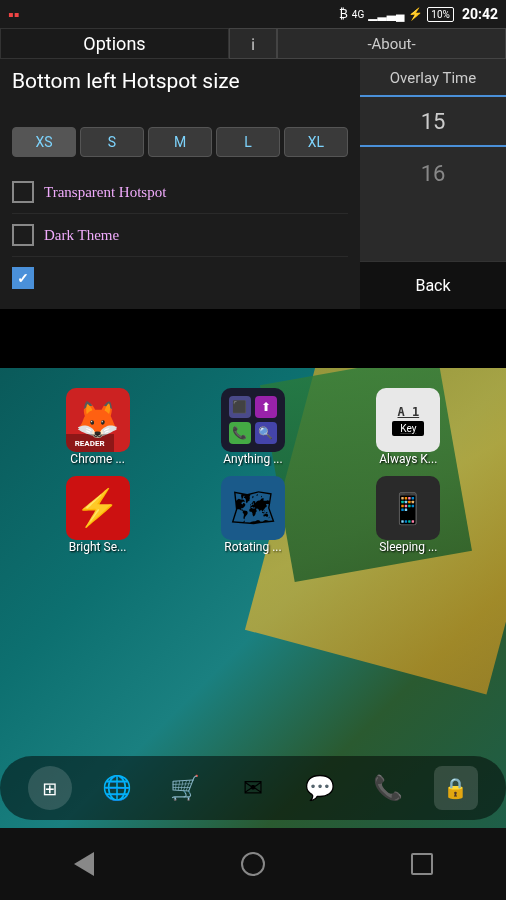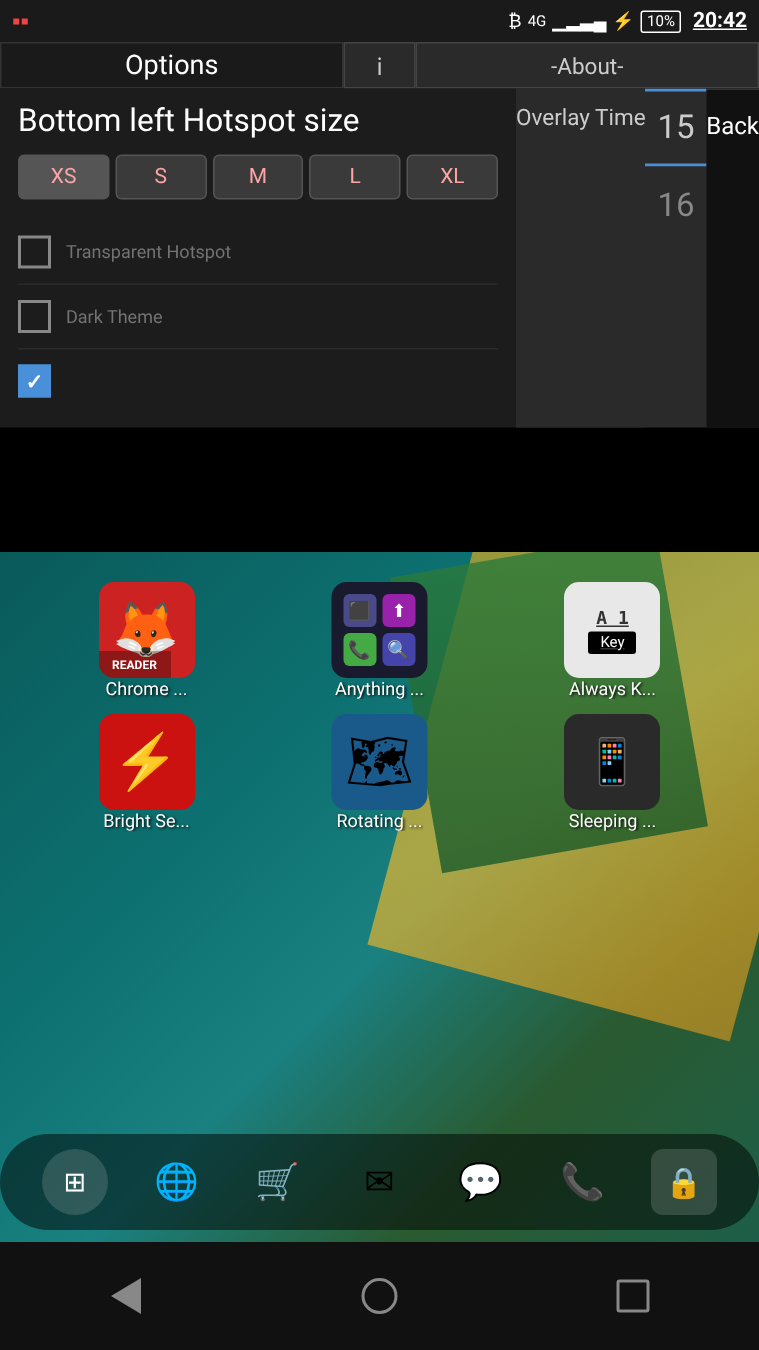--- a/index.html
+++ b/index.html
@@ -48,21 +48,20 @@
       padding: 1px 3px;
       font-size: 10px;
       color: #fff;
       position: relative;
     }
     .time-text {
       font-size: 14px;
       font-weight: bold;
       color: #fff;
       margin-left: 4px;
-      text-decoration: underline;
     }
 
     
     #options-panel {
       width: 100%;
       background: #000;
       position: relative;
       z-index: 50;
     }
 
@@ -134,26 +133,27 @@
 
     #size-buttons {
       display: flex;
       gap: 4px;
       margin-bottom: 14px;
     }
     .size-btn {
       flex: 1;
       padding: 6px 0;
       background: #3a3a3a;
-      color: #fca5a5;
+      color: #7dd3fc;
       border: 1px solid #555;
       border-radius: 4px;
       font-size: 14px;
       text-align: center;
       cursor: pointer;
+      margin-top: 24px;
     }
     .size-btn.active {
       background: #555;
     }
 
     .option-row {
       display: flex;
       align-items: center;
       padding: 10px 0;
       gap: 10px;
@@ -177,30 +177,31 @@
       border-color: #4a90d9;
       background: #4a90d9;
     }
     .checkbox.checked::after {
       content: '✓';
       color: #fff;
       font-size: 14px;
       font-weight: bold;
     }
     .option-label {
-      color: #737373;
-      font-size: 12px;
+      color: #f0abfc;
+      font-size: 15px;
+      font-family: Liberation Serif, serif;
     }
 
     
     #right-panel {
-      width: 162px;
+      width: 146px;
       background: #2a2a2a;
       display: flex;
-      flex-direction: row;
+      flex-direction: column;
     }
     #overlay-title {
       color: #ccc;
       font-size: 15px;
       text-align: center;
       padding: 10px 0 8px;
       background: #2a2a2a;
     }
     #number-list {
       flex: 1;

